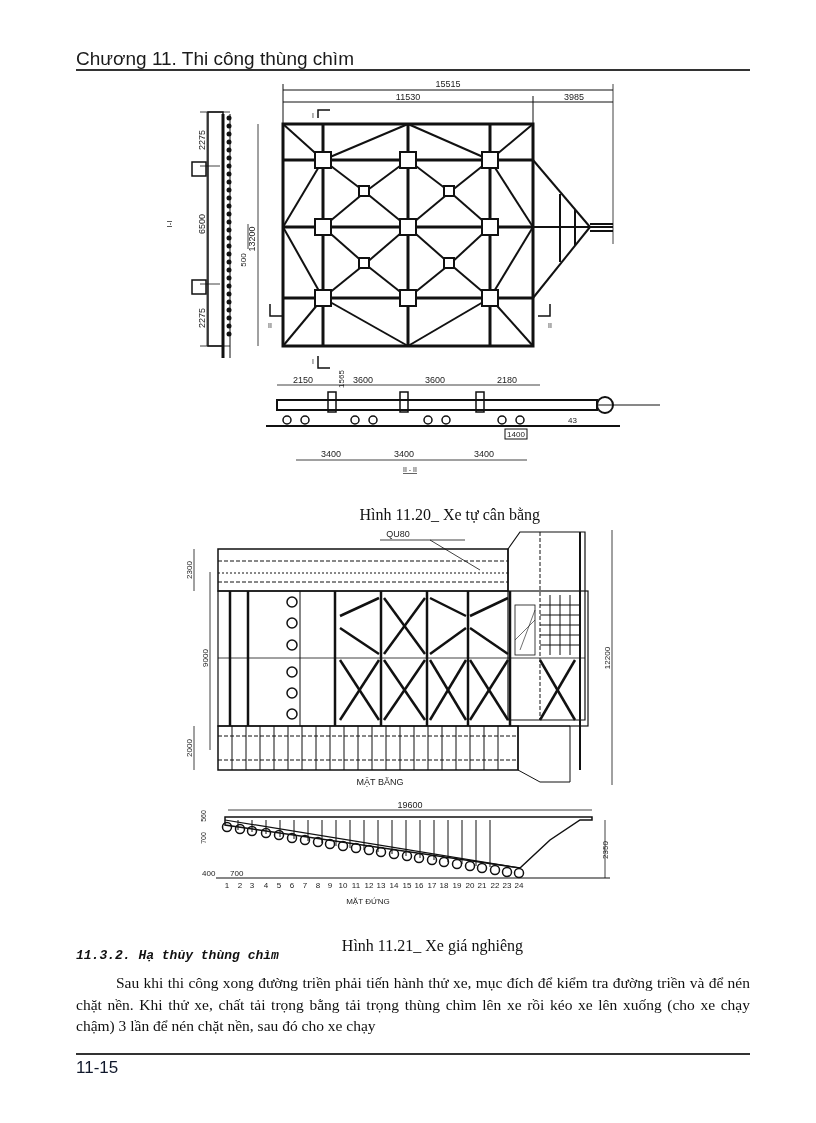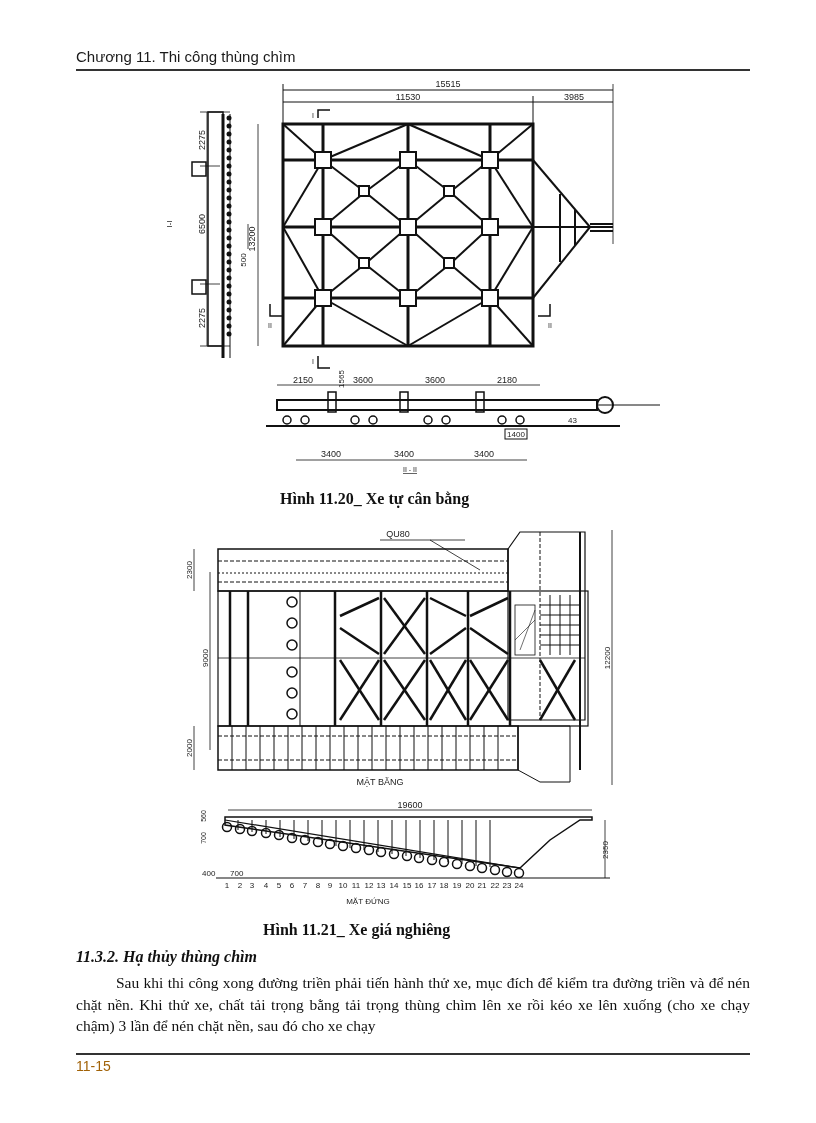--- a/index.html
+++ b/index.html
@@ -1,24 +1,24 @@
 <!DOCTYPE html>
 <html><head>
 <meta charset="utf-8">
 <style>
   html, body { margin:0; padding:0; background:#ffffff; }
   body { width:816px; height:1123px; position:relative; overflow:hidden; font-family:"Liberation Serif", serif; color:#111; }
-  .header { position:absolute; left:76px; top:48px; width:674px; font-family:"Liberation Sans", sans-serif; font-size:15px; color:#1a1a1a; }
+  .header { position:absolute; left:76px; top:48px; width:674px; font-family:"Liberation Sans", sans-serif; font-size:19px; color:#1a1a1a; }
   .header-rule { position:absolute; left:76px; top:69px; width:674px; height:1.5px; background:#333; }
   .footer-rule { position:absolute; left:76px; top:1053px; width:674px; height:1.5px; background:#333; }
-  .footer { position:absolute; left:76px; top:1058px; font-family:"Liberation Sans", sans-serif; font-size:14px; color:#a16207; }
+  .footer { position:absolute; left:76px; top:1058px; font-family:"Liberation Sans", sans-serif; font-size:17px; color:#0f172a; }
   .fig { position:absolute; }
   .fig svg { display:block; }
-  .caption { position:absolute; font-weight:bold; font-size:16px; text-align:left; }
-  .section-title { position:absolute; left:76px; top:948px; font-family:Liberation Serif, serif; font-weight:bold; font-style:italic; font-size:16px; }
+  .caption { position:absolute; font-weight:normal; font-size:16px; text-align:right;margin-top:16px; }
+  .section-title { position:absolute; left:76px; top:948px; font-family:Liberation Mono, monospace; font-weight:bold; font-style:italic; font-size:13px; }
   .body-text { position:absolute; left:76px; top:972px; width:674px; font-size:15.5px; line-height:21.5px; text-align:justify; text-indent:40px; }
   svg text { font-family:"Liberation Sans", sans-serif; fill:#222; }
 </style>
 </head>
 <body>
 
 <div class="header">Chương 11. Thi công thùng chìm</div>
 <div class="header-rule"></div>
 
 <div class="fig" style="left:150px;top:74px;">

